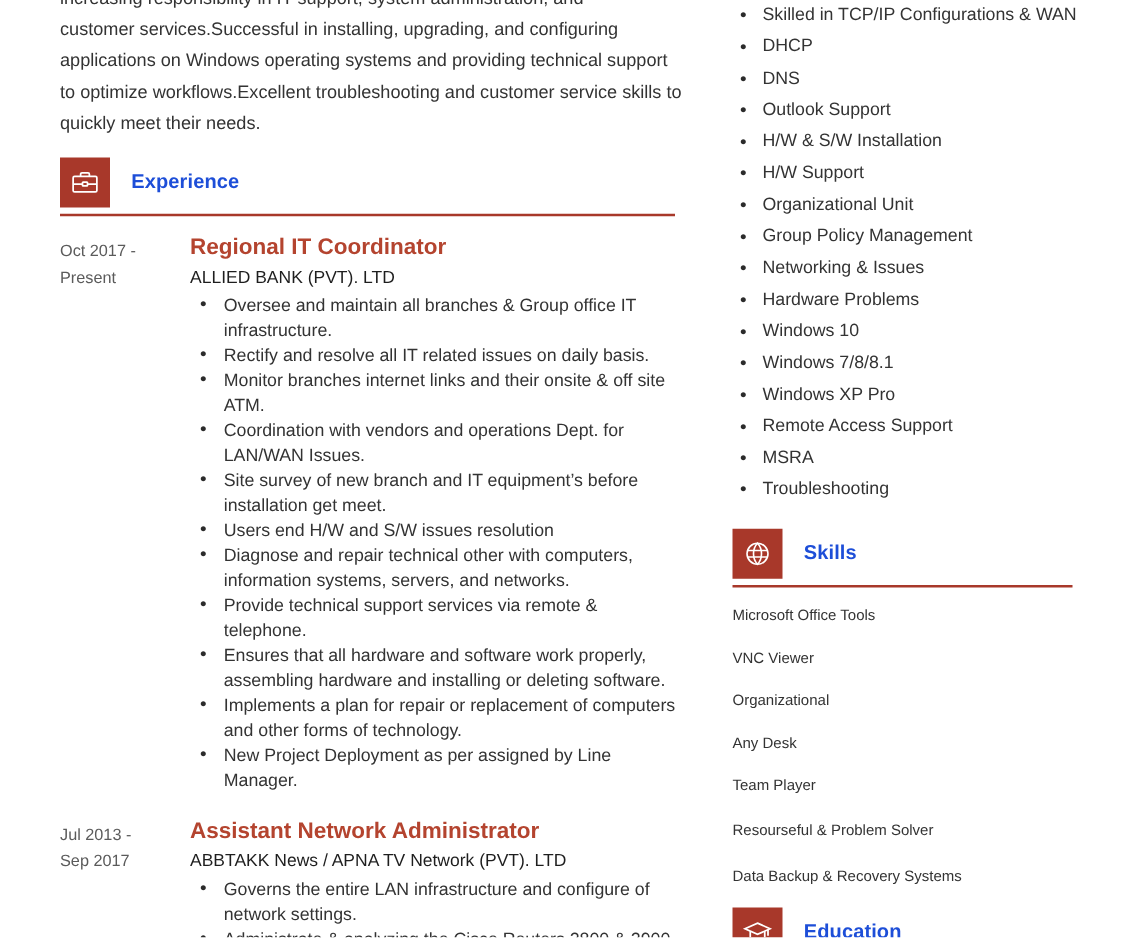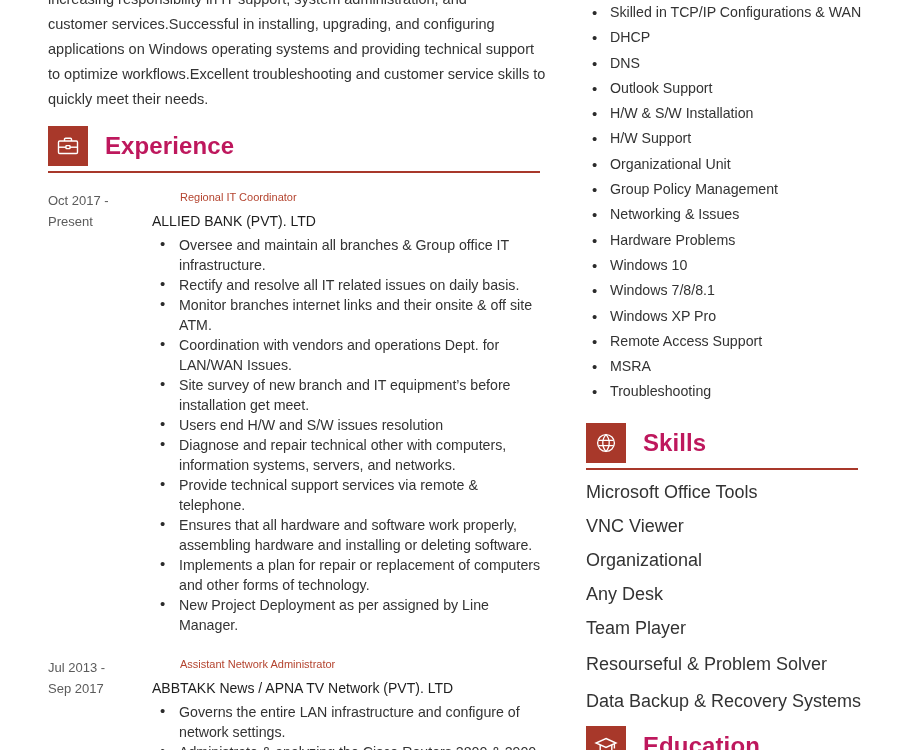--- a/index.html
+++ b/index.html
@@ -69,23 +69,23 @@
     width: 40px;
     height: 40px;
     background: #a8382a;
     display: flex;
     align-items: center;
     justify-content: center;
     flex: 0 0 40px;
   }
   .section-icon svg { display: block; }
   .section-title {
-    font-size: 24px;
+    font-size: 16px;
     font-weight: bold;
-    color: #be185d;
+    color: #1d4ed8;
     margin-left: 17px;
     letter-spacing: 0.1px;
   }
   .section-rule {
     height: 2px;
     background: #a8382a;
     margin-top: 5px;
   }
   .rule-left { width: 492px; }
   .rule-right { width: 272px; }
@@ -99,25 +99,24 @@
     flex: 0 0 104px;
     font-size: 13px;
     line-height: 21px;
     color: #5b5b5b;
     padding-top: 3px;
   }
   .entry-body {
     flex: 1 1 auto;
   }
   .entry-role {
-    font-size: 11px;
-    font-weight: normal;
+    font-size: 18px;
+    font-weight: bold;
     color: #b4442f;
     line-height: 21px;
-    margin-left: 28px;
   }
   .entry-company {
     font-size: 14px;
     font-weight: normal;
     color: #1e1e1e;
     line-height: 22px;
     margin-top: 2px;
   }
   .entry-bullets {
     list-style: none;
@@ -167,21 +166,21 @@
     overflow: hidden;
   }
 
   
   .skills-list {
     list-style: none;
     margin: 12px 0 0 0;
     padding: 0;
   }
   .skills-list li {
-    font-size: 18px;
+    font-size: 12px;
     line-height: 21px;
     color: #333333;
     margin-bottom: 13px;
   }
 </style>
 </head>
 <body>
 
 <div id="page">
 

